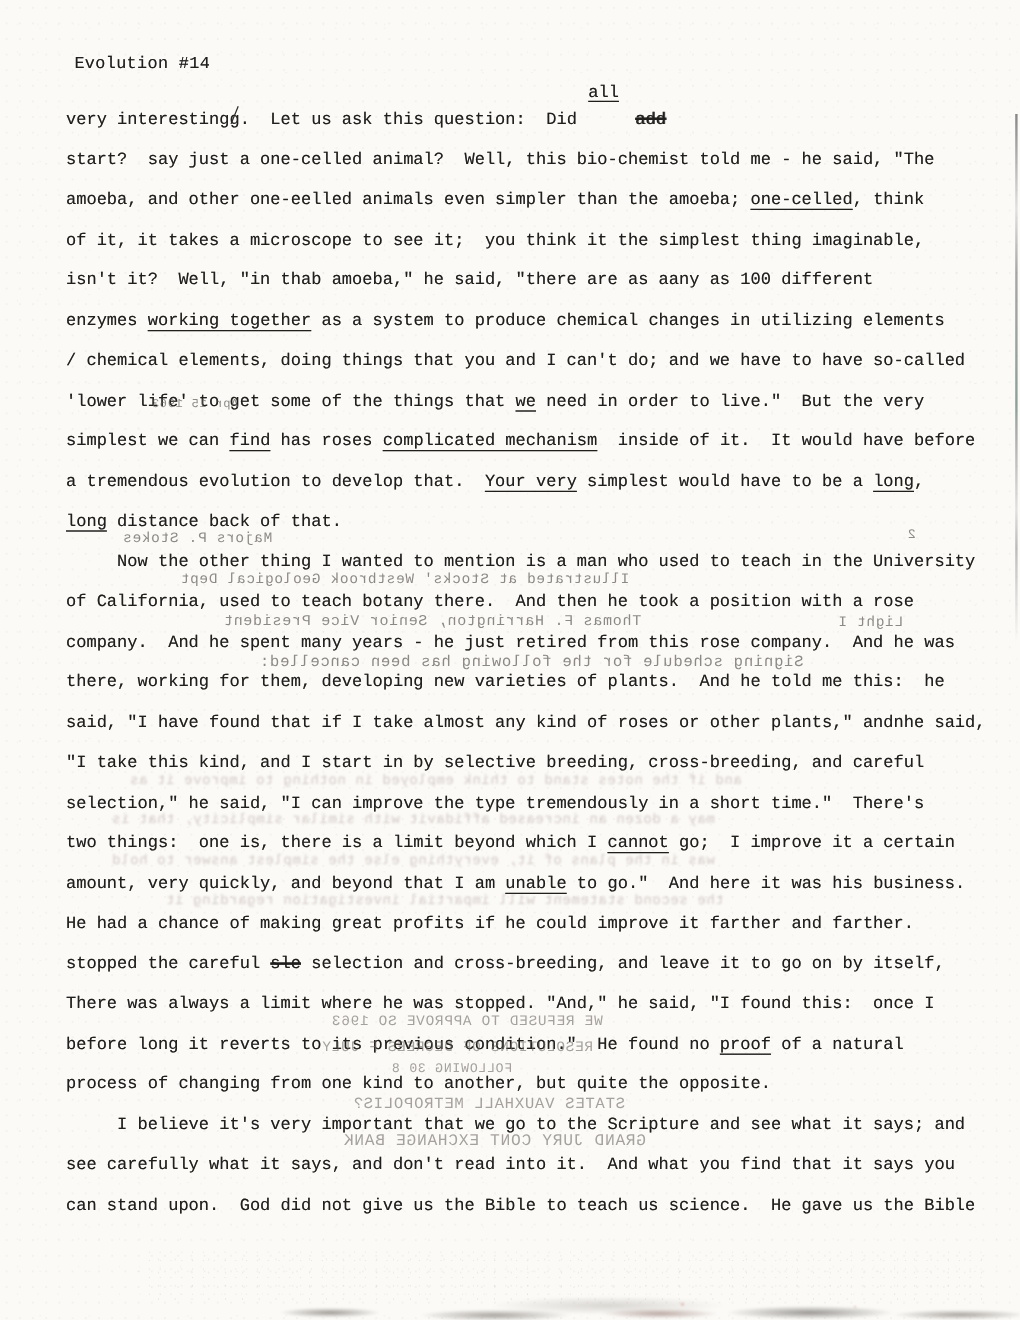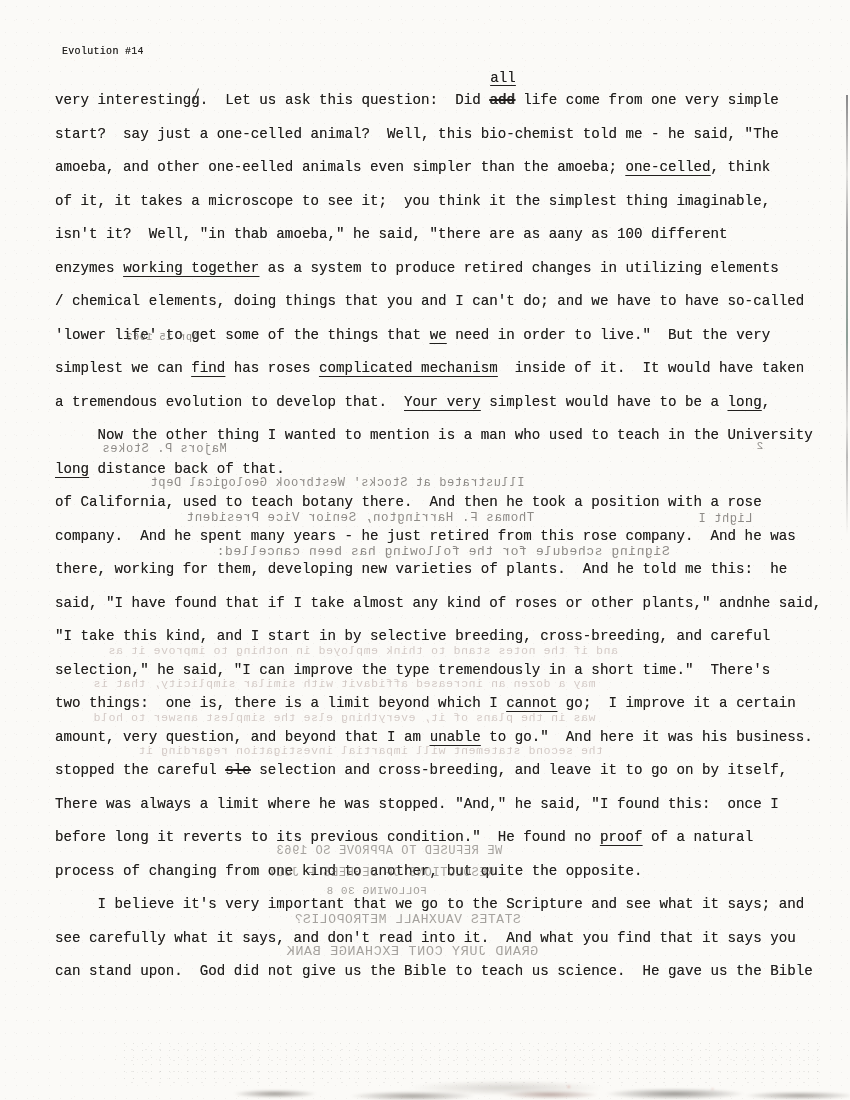--- a/index.html
+++ b/index.html
@@ -10,37 +10,37 @@
       radial-gradient(rgba(40,35,30,0.05) 0.5px, transparent 0.6px),
       radial-gradient(rgba(40,35,30,0.035) 0.5px, transparent 0.6px),
       radial-gradient(rgba(150,60,40,0.05) 0.5px, transparent 0.7px);
     background-size:11px 13px, 17px 23px, 41px 37px;
     background-position:0 0, 6px 9px, 13px 5px;
     font-family:"Liberation Mono","DejaVu Sans Mono",monospace;
     color:#211f1d;
   }
   .page{position:absolute;inset:0;}
   .header{
-    position:absolute;left:62px;top:46px;font-size:10px;
+    position:absolute;left:62px;top:46px;font-size:14px;
     letter-spacing:0.3px;text-shadow:0 0 0.4px rgba(20,20,20,0.6);
   }
   .doc-body{
     position:absolute;left:55px;top:84px;right:6px;
     font-size:14.2px;text-shadow:0 0 0.4px rgba(20,20,20,0.55);
   }
   .line{white-space:pre;height:33.5px;line-height:33.5px;}
   .u{text-decoration:underline;text-decoration-thickness:1.4px;text-underline-offset:3.5px;}
   .strike{text-decoration:line-through;text-decoration-thickness:1.6px;}
   .slashed{position:relative;display:inline-block;}
   .slashed::after{
     content:"";position:absolute;left:42%;top:4px;height:16px;width:1.4px;
     background:#2a2825;transform:rotate(22deg);
   }
   .corr{position:relative;display:inline-block;}
-  .corr .below{text-decoration:line-through;text-decoration-thickness:2.2px;text-shadow:0.8px 0 0 rgba(30,28,26,0.8);}
+  .corr .below{text-decoration:line-through;text-decoration-thickness:2.2px;text-shadow:0.8px 0 0 rgba(30,28,26,0.8);margin-left:40px;}
   .corr .above{
     position:absolute;left:1px;top:-14px;height:16px;line-height:16px;
     text-decoration:underline;text-decoration-thickness:1.4px;text-underline-offset:2.5px;
   }
   
   .ghost{
     position:absolute;white-space:pre;color:rgba(98,94,90,0.72);
     transform:scaleX(-1);filter:blur(0.4px);letter-spacing:0.6px;
     font-family:"Liberation Mono","DejaVu Sans Mono",monospace;
   }
@@ -92,40 +92,41 @@
   }
 </style>
 </head>
 <body>
 
 <div class="page">
 
   <div class="header">Evolution #14</div>
 
   <div class="doc-body">
-      <div class="line"><span>very interesting</span><span class="slashed">g</span><span>.  Let us ask this question:  Did </span><span class="corr"><span class="below">add</span><span class="above">all</span></span><span> life come from one very simple</span></div>
+      <div class="line"><span>very interesting</span><span class="slashed">g</span><span>.  Let us ask this question:  Did </span><span class="corr"><span class="below">add</span><span class="above">all</span></span></div>
       <div class="line"><span>start?  say just a one-celled animal?  Well, this bio-chemist told me - he said, "The</span></div>
       <div class="line"><span>amoeba, and other one-eelled animals even simpler than the amoeba; </span><span class="u">one-celled</span><span>, think</span></div>
       <div class="line"><span>of it, it takes a microscope to see it;  you think it the simplest thing imaginable,</span></div>
       <div class="line"><span>isn't it?  Well, "in thab amoeba," he said, "there are as aany as 100 different</span></div>
-      <div class="line"><span>enzymes </span><span class="u">working together</span><span> as a system to produce retired changes in utilizing elements</span></div>
+      <div class="line"><span>enzymes </span><span class="u">working together</span><span> as a system to produce chemical changes in utilizing elements</span></div>
       <div class="line"><span>/ chemical elements, doing things that you and I can't do; and we have to have so-called</span></div>
       <div class="line"><span>'lower life' to get some of the things that </span><span class="u">we</span><span> need in order to live."  But the very</span></div>
-      <div class="line"><span>simplest we can </span><span class="u">find</span><span> has roses </span><span class="u">complicated mechanism</span><span>  inside of it.  It would have taken</span></div>
+      <div class="line"><span>simplest we can </span><span class="u">find</span><span> has roses </span><span class="u">complicated mechanism</span><span>  inside of it.  It would have before</span></div>
       <div class="line"><span>a tremendous evolution to develop that.  </span><span class="u">Your very</span><span> simplest would have to be a </span><span class="u">long</span><span>,</span></div>
+      <div class="line"><span class="u">long</span><span> distance back of that.</span></div>
       <div class="line"><span>     Now the other thing I wanted to mention is a man who used to teach in the University</span></div>
-      <div class="line"><span class="u">long</span><span> distance back of that.</span></div>
       <div class="line"><span>of California, used to teach botany there.  And then he took a position with a rose</span></div>
       <div class="line"><span>company.  And he spent many years - he just retired from this rose company.  And he was</span></div>
       <div class="line"><span>there, working for them, developing new varieties of plants.  And he told me this:  he</span></div>
       <div class="line"><span>said, "I have found that if I take almost any kind of roses or other plants," andnhe said,</span></div>
       <div class="line"><span>"I take this kind, and I start in by selective breeding, cross-breeding, and careful</span></div>
       <div class="line"><span>selection," he said, "I can improve the type tremendously in a short time."  There's</span></div>
       <div class="line"><span>two things:  one is, there is a limit beyond which I </span><span class="u">cannot</span><span> go;  I improve it a certain</span></div>
-      <div class="line"><span>amount, very question, and beyond that I am </span><span class="u">unable</span><span> to go."  And here it was his business.</span></div>
+      <div class="line"><span>amount, very quickly, and beyond that I am </span><span class="u">unable</span><span> to go."  And here it was his business.</span></div>
+      <div class="line"><span>He had a chance of making great profits if he could improve it farther and farther.</span></div>
       <div class="line"><span>stopped the careful </span><span class="strike">sle</span><span> selection and cross-breeding, and leave it to go on by itself,</span></div>
       <div class="line"><span>There was always a limit where he was stopped. "And," he said, "I found this:  once I</span></div>
       <div class="line"><span>before long it reverts to its previous condition."  He found no </span><span class="u">proof</span><span> of a natural</span></div>
       <div class="line"><span>process of changing from one kind to another, but quite the opposite.</span></div>
       <div class="line"><span>     I believe it's very important that we go to the Scripture and see what it says; and</span></div>
       <div class="line"><span>see carefully what it says, and don't read into it.  And what you find that it says you</span></div>
       <div class="line"><span>can stand upon.  God did not give us the Bible to teach us science.  He gave us the Bible</span></div>
     </div>
 
   <div class="ghost g1">Apr 15 1963</div>

